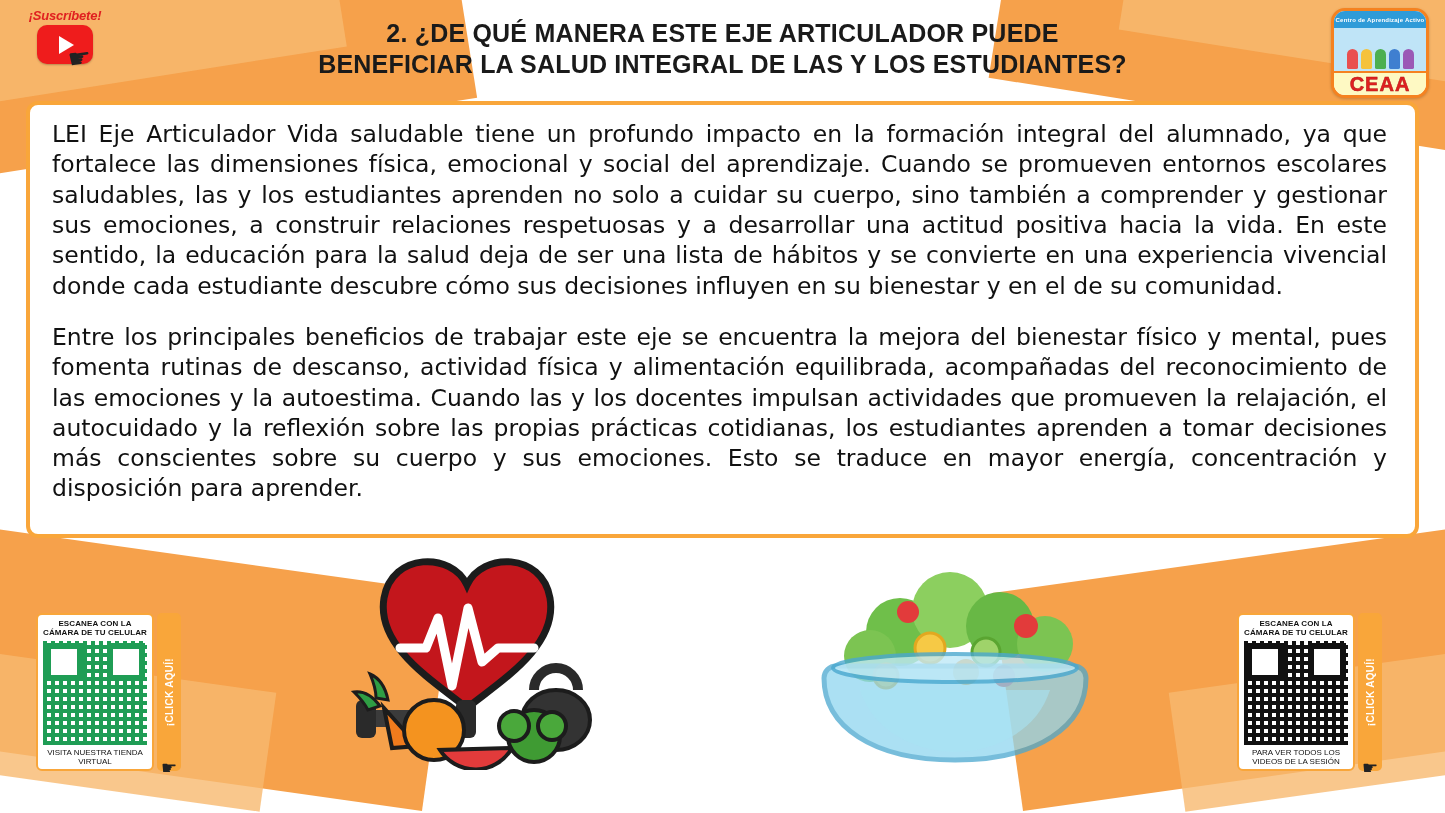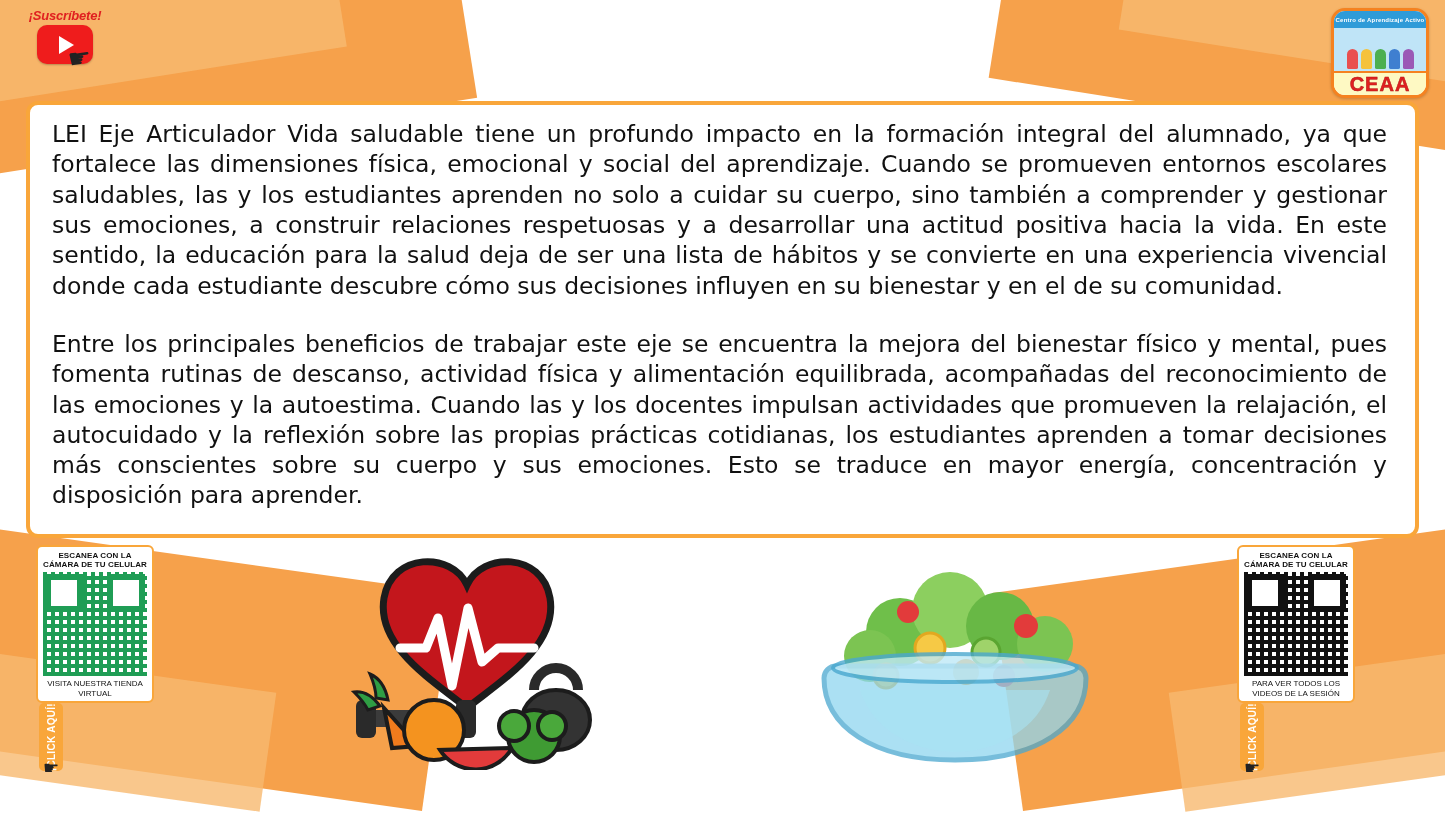--- a/index.html
+++ b/index.html
@@ -221,21 +221,21 @@
   }
   .card p {
     margin: 0;
     font-size: 23.5px;
     line-height: 1.29;
     color: #111;
     text-align: justify;
     font-family: "DejaVu Sans", sans-serif;
     font-weight: 400;
   }
-  .card p.para2 { margin-top: 28px; }
+  .card p.para2 { margin-top: 21px; }
 
   
   .illus-heart {
     position: absolute;
     left: 322px; top: 540px;
     width: 290px; height: 230px;
     z-index: 4;
   }
   .illus-salad {
     position: absolute;
@@ -245,21 +245,20 @@
   }
 
   
   .qr-block {
     position: absolute;
     bottom: 42px;
     width: 146px;
     z-index: 8;
     display: flex;
     align-items: stretch;
-    flex-direction: column;
   }
   .qr-left { left: 36px; }
   .qr-right { right: 62px; }
   .qr-inner {
     background: #ffffff;
     border: 2px solid #f9a63a;
     border-radius: 6px;
     padding: 4px 4px 3px;
     width: 118px;
     box-sizing: border-box;
@@ -422,20 +421,26 @@
     <div class="shape-br2"></div>
   </div>
 
   <div class="subscribe">
     <div class="sub-text">¡Suscríbete!</div>
     <div class="yt-badge">
       <div class="hand-cursor">☛</div>
     </div>
   </div>
 
+  <div class="header">
+    <div class="title">
+      <span>2. ¿DE QUÉ MANERA ESTE EJE ARTICULADOR PUEDE</span>
+      <span class="line2">BENEFICIAR LA SALUD INTEGRAL DE LAS Y LOS ESTUDIANTES?</span>
+    </div>
+  </div>
 
   <div class="ceaa-logo">
     <div class="ceaa-top">Centro de Aprendizaje Activo</div>
     <div class="ceaa-mid">
       <div class="ceaa-people">
         <i class="p1"></i>
           <i class="p2"></i>
           <i class="p3"></i>
           <i class="p4"></i>
           <i class="p5"></i>

